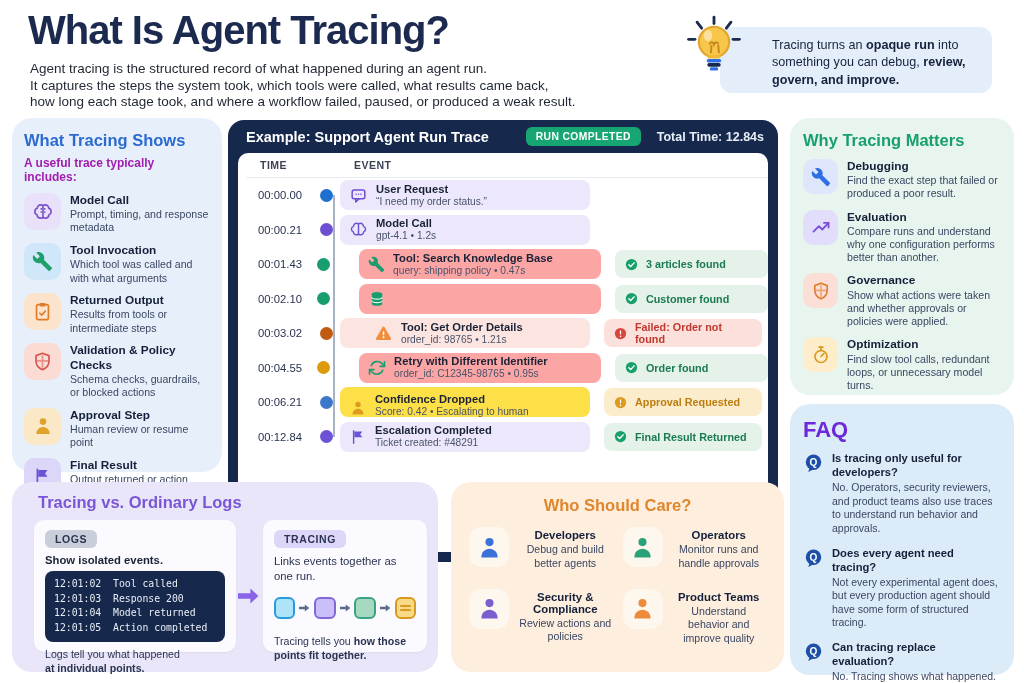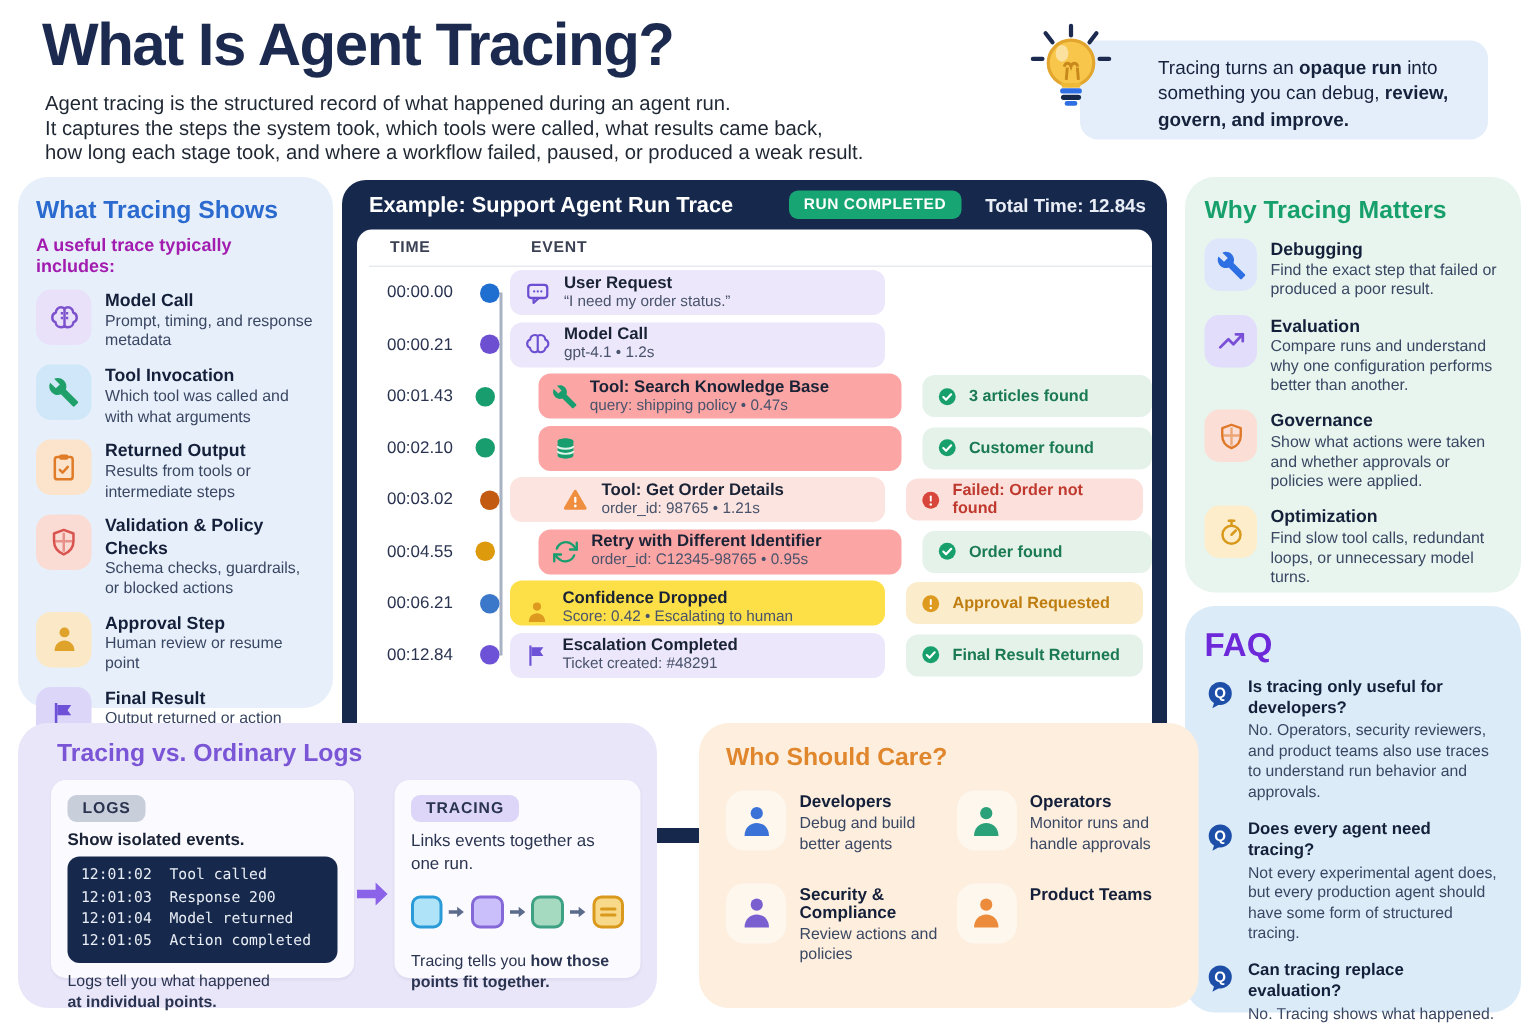--- a/index.html
+++ b/index.html
@@ -96,21 +96,21 @@
   .bigarrow { position:absolute; left:224px; top:104px; }
   .flow { display:flex; align-items:center; gap:4px; margin:14px 0 16px 0; }
   .dbox { width:22px; height:22px; border-radius:6px; border:2px solid; display:flex; flex-direction:column; align-items:center; justify-content:center; gap:2px; }
   .b1 { background:#aee3f8; border-color:#2b9bd8; }
   .b2 { background:#cabffa; border-color:#8568d8; }
   .b3 { background:#a5d9c0; border-color:#3da183; }
   .b4 { background:#f8d989; border-color:#d9991c; }
   .b4 i { display:block; width:11px; height:2px; background:#d9991c; border-radius:1px; }
 
   
-  #care { left:466px; top:482px; width:333px; height:190px; background:#fdeedd; padding:14px 18px; }
+  #care { left:451px; top:482px; width:333px; height:190px; background:#fdeedd; padding:14px 18px;text-align:center; }
   #care .ptitle { color:#e0872e; font-size:16.5px; margin-bottom:12px; }
   .cgrid { display:grid; grid-template-columns:1fr 1fr; row-gap:18px; column-gap:10px; }
   .ci { display:flex; gap:9px; align-items:flex-start; }
   .ctile { width:40px; height:40px; border-radius:12px; background:rgba(255,255,255,.5); flex:none; display:flex; align-items:center; justify-content:center; }
   .cn { font-size:11.4px; font-weight:bold; color:#141f3a; margin-top:2px; }
   .cd { font-size:10.6px; color:#3a4763; line-height:1.3; margin-top:2px; }
   .p-blue { color:#3b72d8; }
 
   svg { display:block; }
   .bold { font-weight:bold; }
@@ -648,18 +648,19 @@
       </div>
       <div class="ci">
         <div class="ctile">
             <svg width="27" height="27" viewBox="0 0 24 24" fill="currentColor" style="color:#ed8b3c">
               <circle cx="12" cy="7.2" r="3.6"></circle>
               <path d="M4.8 20.2c0-4 3.2-7.2 7.2-7.2s7.2 3.2 7.2 7.2v.6H4.8z"></path>
             </svg>
           </div>
         <div>
             <div class="cn">Product Teams</div>
+            <div class="cd">Understand behavior and improve quality</div>
           </div>
       </div>
     </div>
   </div>
 
 </div>
 
 </body></html>

